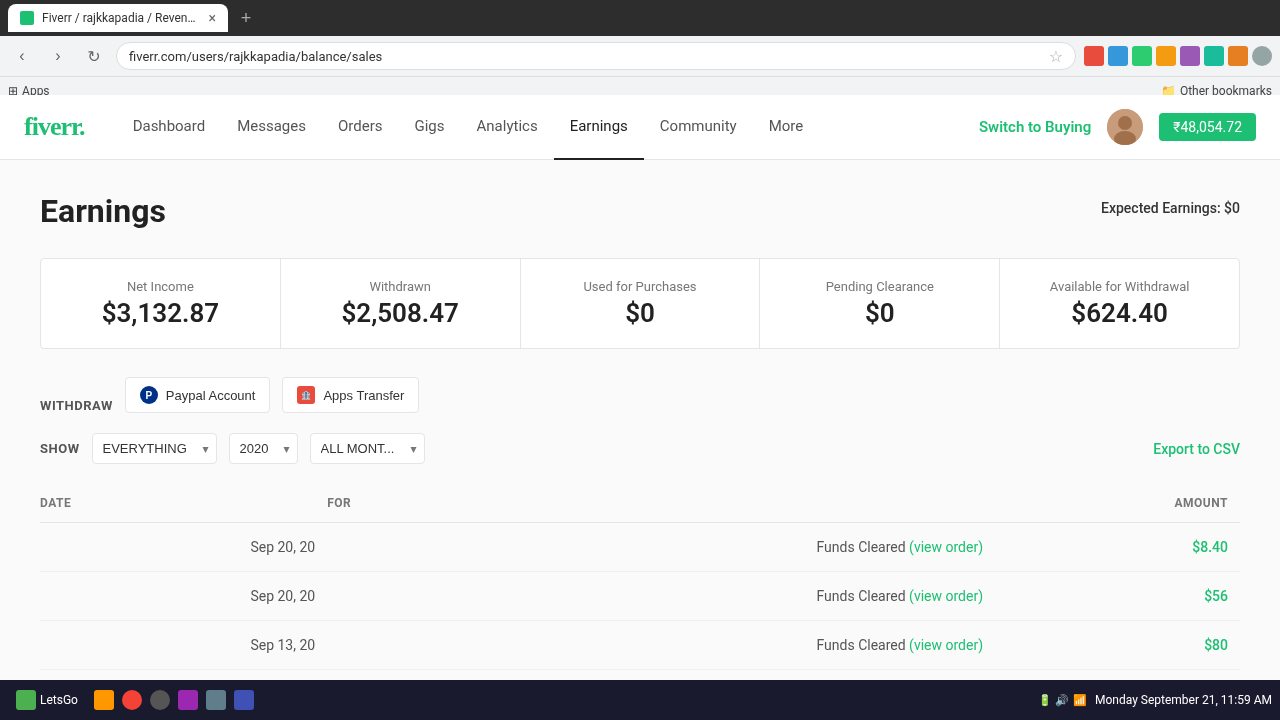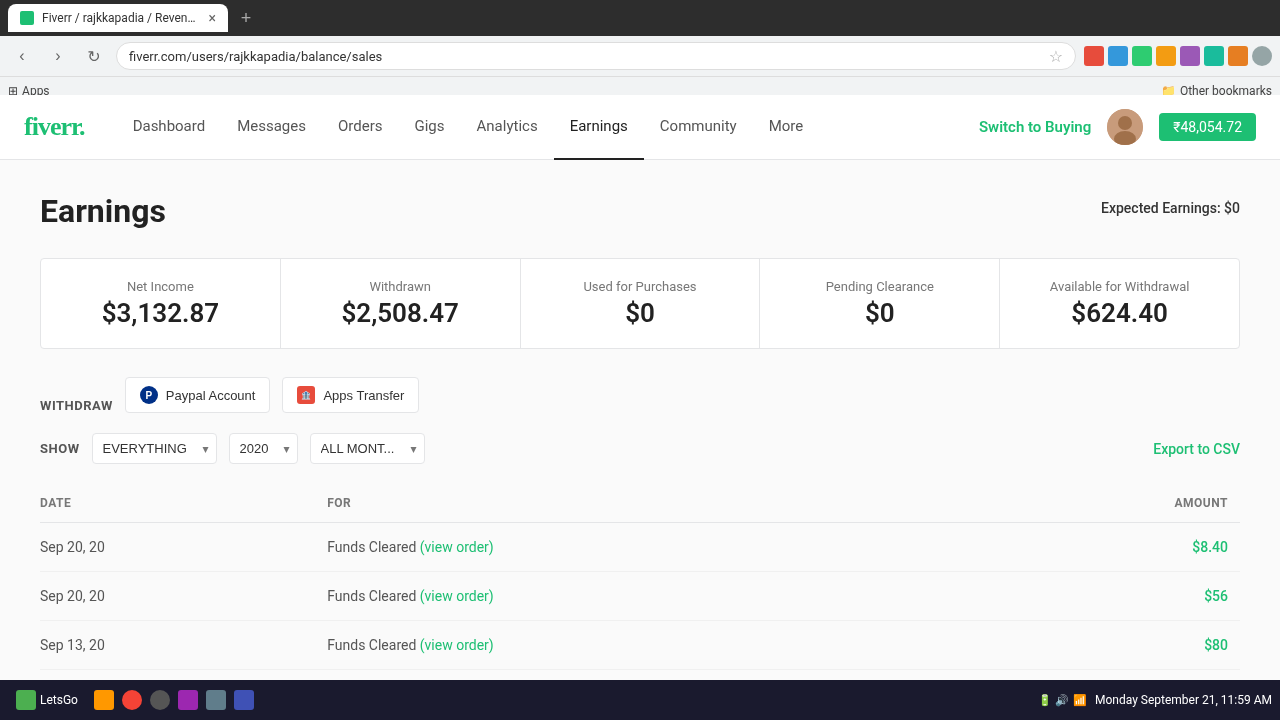--- a/index.html
+++ b/index.html
@@ -63,21 +63,21 @@
     .show-select { border: 1px solid #e4e5e7; border-radius: 4px; padding: 7px 10px; font-size: 13px; color: #333; background: #fff; cursor: pointer; appearance: none; -webkit-appearance: none; padding-right: 28px; position: relative; }
     .select-wrapper { position: relative; display: inline-block; }
     .select-wrapper::after { content: '▾'; position: absolute; right: 8px; top: 50%; transform: translateY(-50%); color: #777; pointer-events: none; font-size: 12px; }
     .export-btn { margin-left: auto; color: #1dbf73; font-size: 14px; cursor: pointer; font-weight: 500; }
 
     
     .transactions-table { width: 100%; border-collapse: collapse; }
     .transactions-table thead th { text-align: left; font-size: 12px; font-weight: 700; color: #777; padding: 8px 12px 12px 0; border-bottom: 1px solid #e4e5e7; letter-spacing: 0.5px; }
     .transactions-table thead th:last-child { text-align: right; }
     .transactions-table tbody tr { border-bottom: 1px solid #f0f0f0; }
-    .transactions-table tbody td { padding: 16px 12px 16px 0; font-size: 14px; color: #555; }
+    .transactions-table tbody td { padding: 16px 12px 16px 0; font-size: 14px; color: #555; text-align: right; }
     .transactions-table tbody td:last-child { text-align: right; color: #1dbf73; font-weight: 500; }
     .view-order { color: #1dbf73; cursor: pointer; text-decoration: none; }
 
     
     .taskbar { position: fixed; bottom: 0; left: 0; right: 0; height: 40px; background: #1a1a2e; display: flex; align-items: center; padding: 0 8px; gap: 8px; z-index: 100; }
     .taskbar-item { display: flex; align-items: center; gap: 4px; padding: 4px 8px; cursor: pointer; border-radius: 4px; color: #fff; font-size: 12px; }
     .taskbar-icon { width: 20px; height: 20px; border-radius: 3px; display: inline-block; flex-shrink: 0; }
     .taskbar-right { margin-left: auto; display: flex; align-items: center; gap: 8px; color: #fff; font-size: 11px; }
     .taskbar-clock { font-size: 12px; color: #fff; white-space: nowrap; }
   </style>

